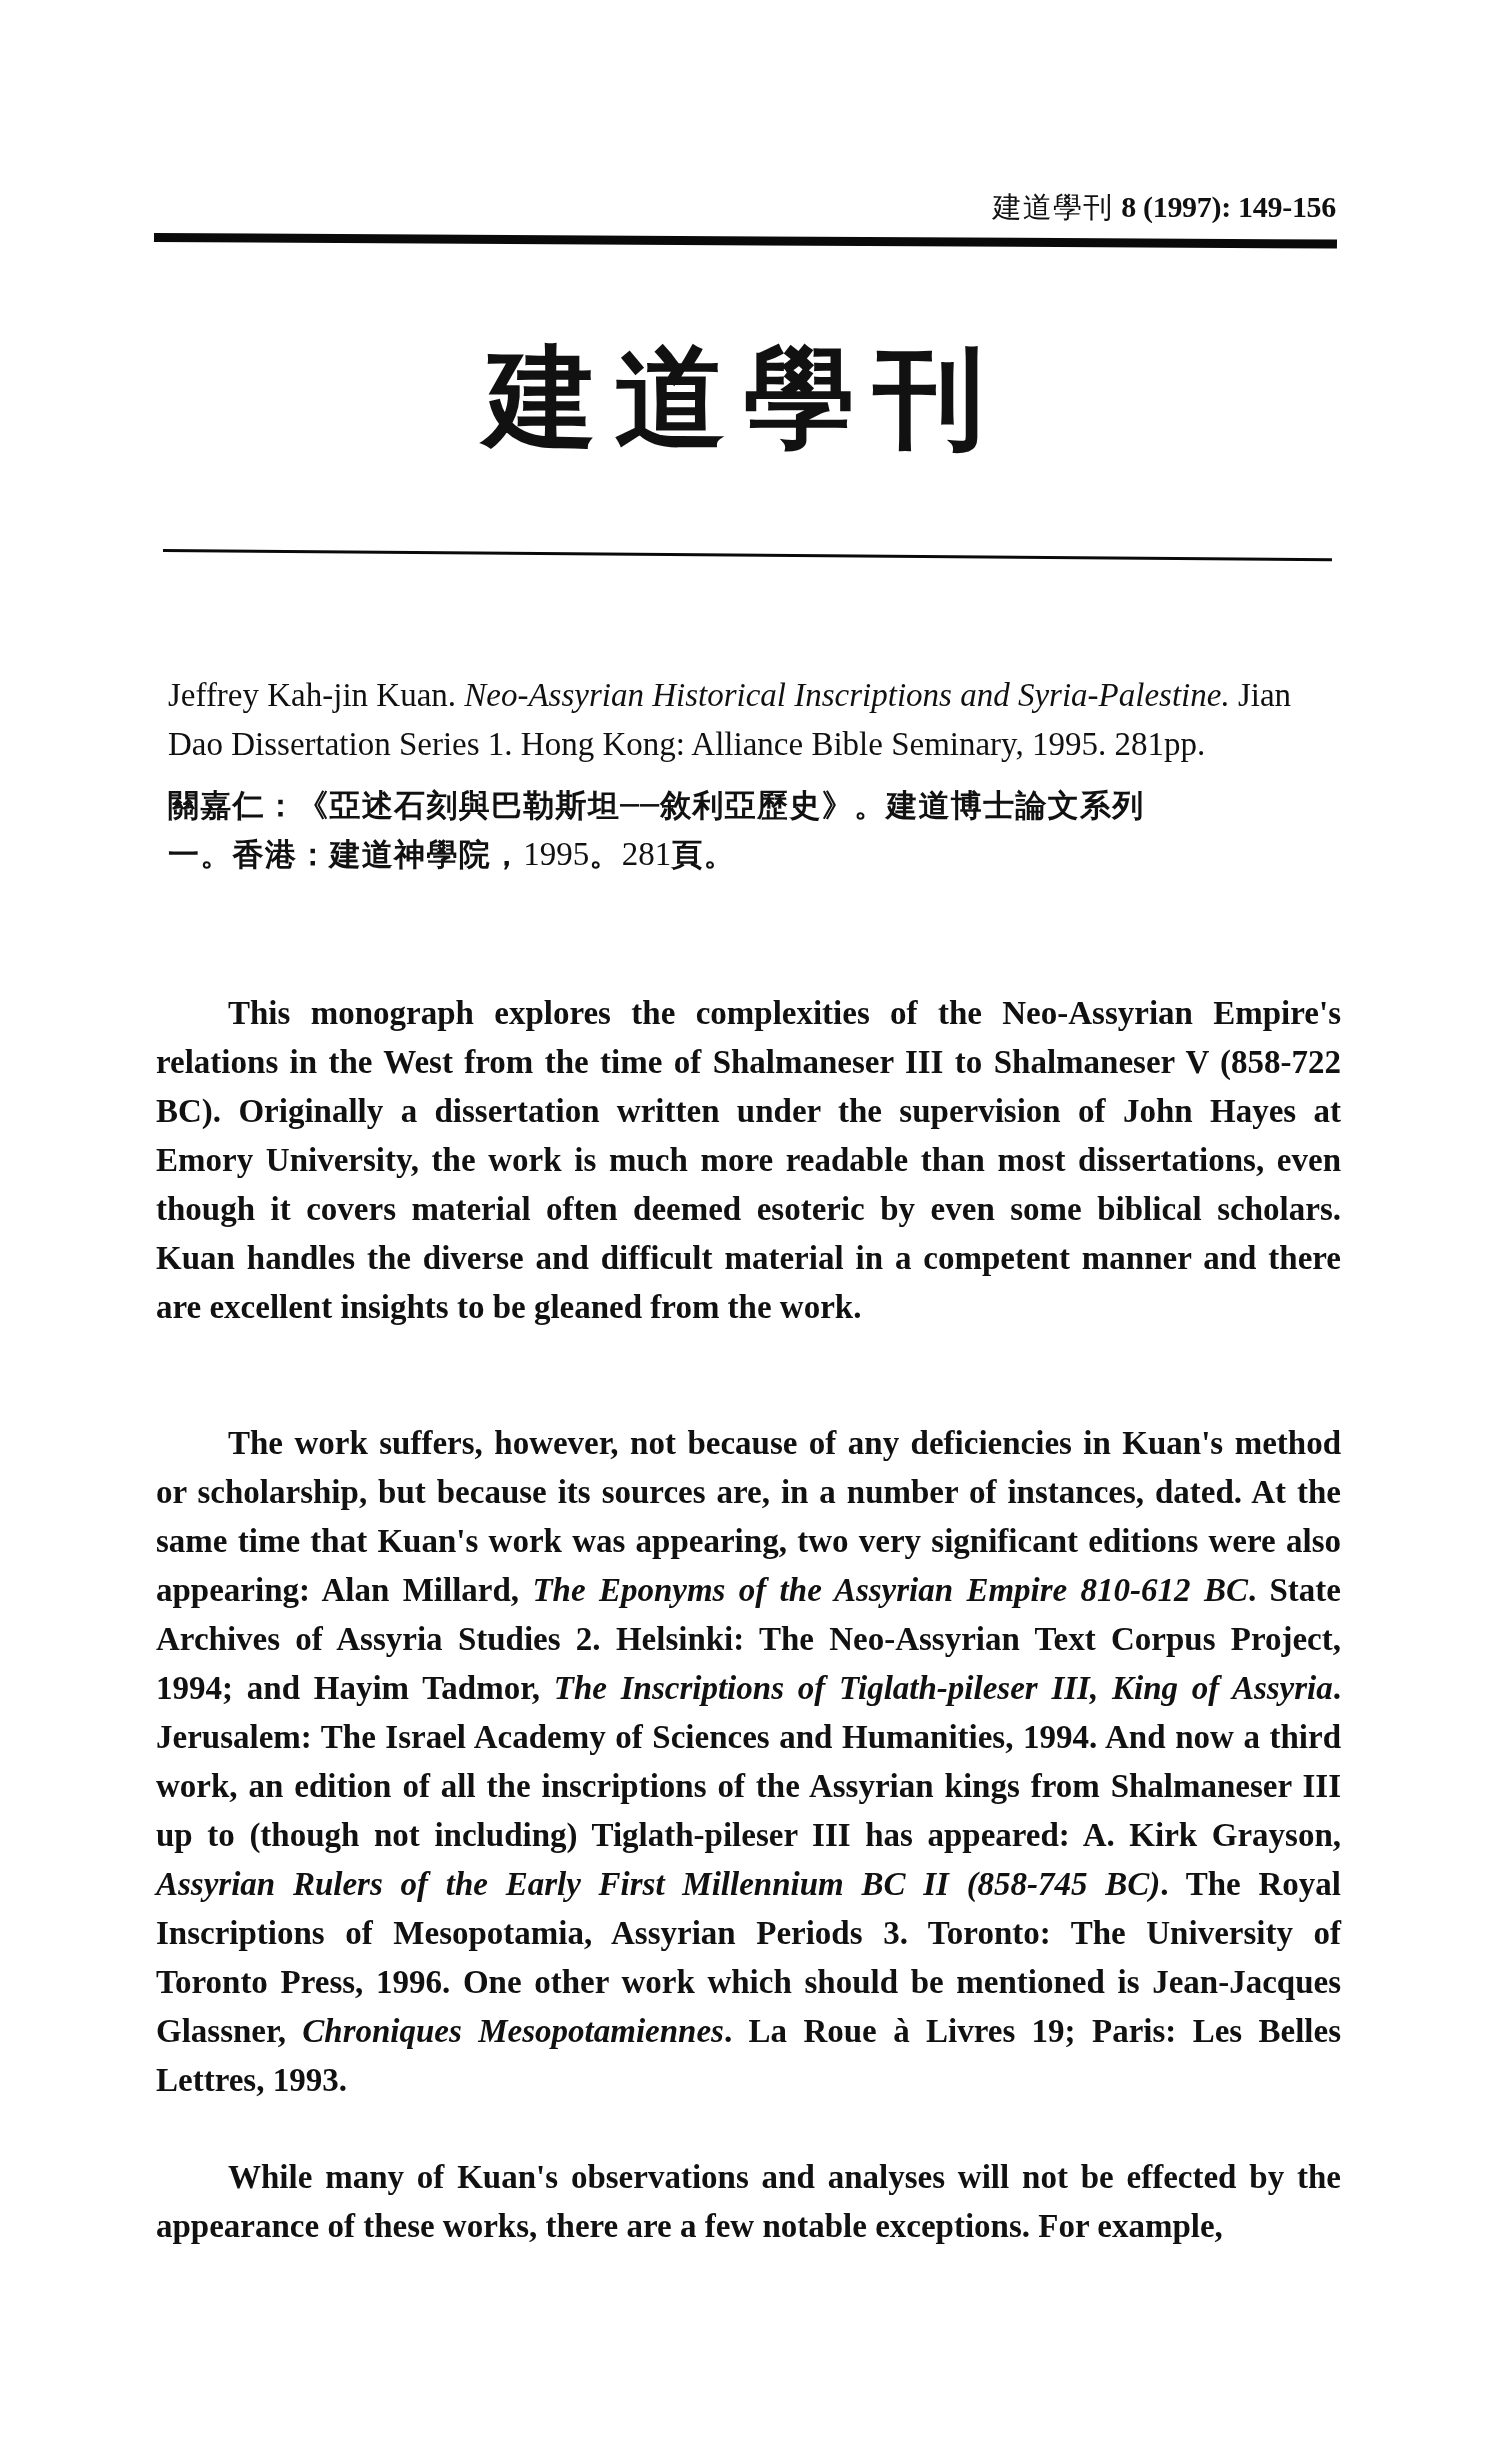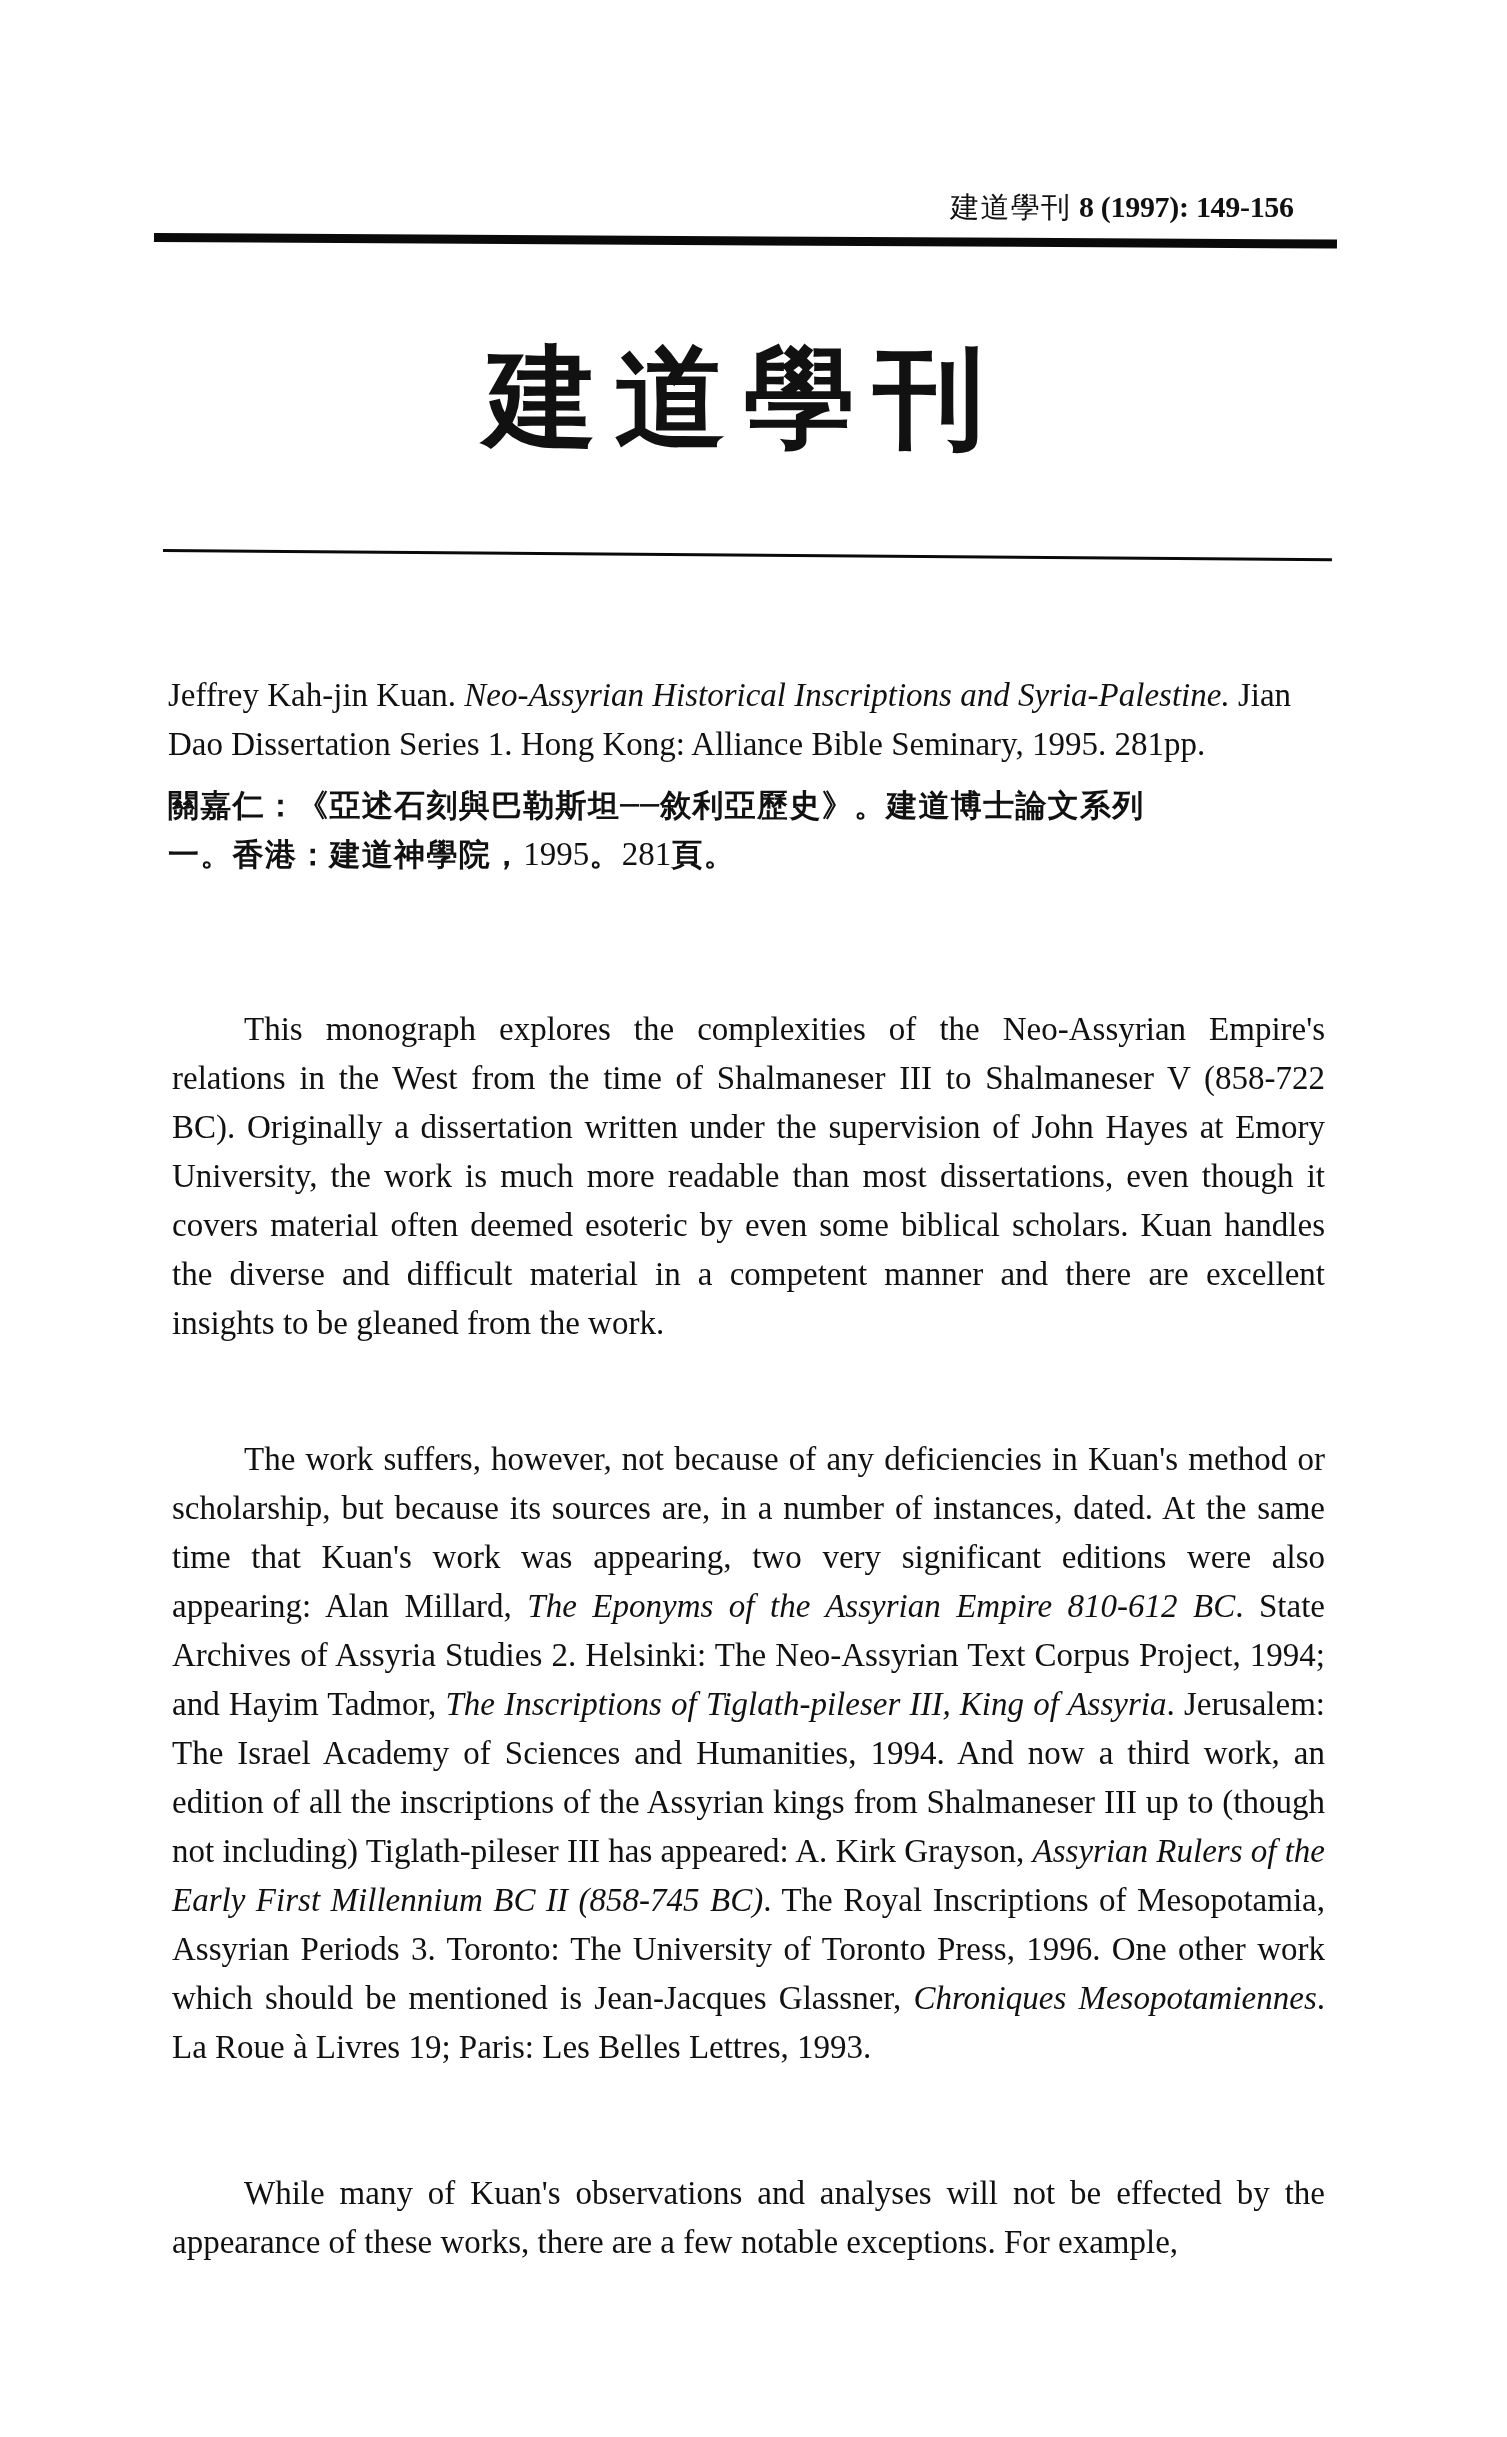--- a/index.html
+++ b/index.html
@@ -13,21 +13,21 @@
     position: relative;
     overflow: hidden;
     color: #111111;
     font-family: "Liberation Serif", "DejaVu Serif", serif;
   }
   .page-header {
     position: absolute;
     left: 908px;
     width: 428px;
     top: 186px;
-    text-align: center;
+    text-align: right;
     font-size: 30px;
     line-height: 42px;
     white-space: nowrap;
   }
   .page-header .journal-cjk {
     font-family: "DejaVu Serif", "Liberation Serif", serif;
     font-weight: normal;
     font-size: 29px;
     letter-spacing: 1.3px;
   }
@@ -90,23 +90,24 @@
     line-height: 49px;
     letter-spacing: 1.3px;
   }
   .citation .cjk .latin {
     font-family: "Liberation Serif", serif;
     font-weight: normal;
     font-size: 33px;
     letter-spacing: 0;
   }
   .body-paragraph {
-    margin: 16px;
+    margin: 0;
     text-indent: 72px;
     text-align: justify;
+    font-weight: bold;
   }
   .para-1 { top: 989px; }
   .para-2 { top: 1419px; }
   .para-3 { top: 2153px; }
   i { font-style: italic; }
 </style>
 </head>
 <body>
 
 <div class="page-header">

